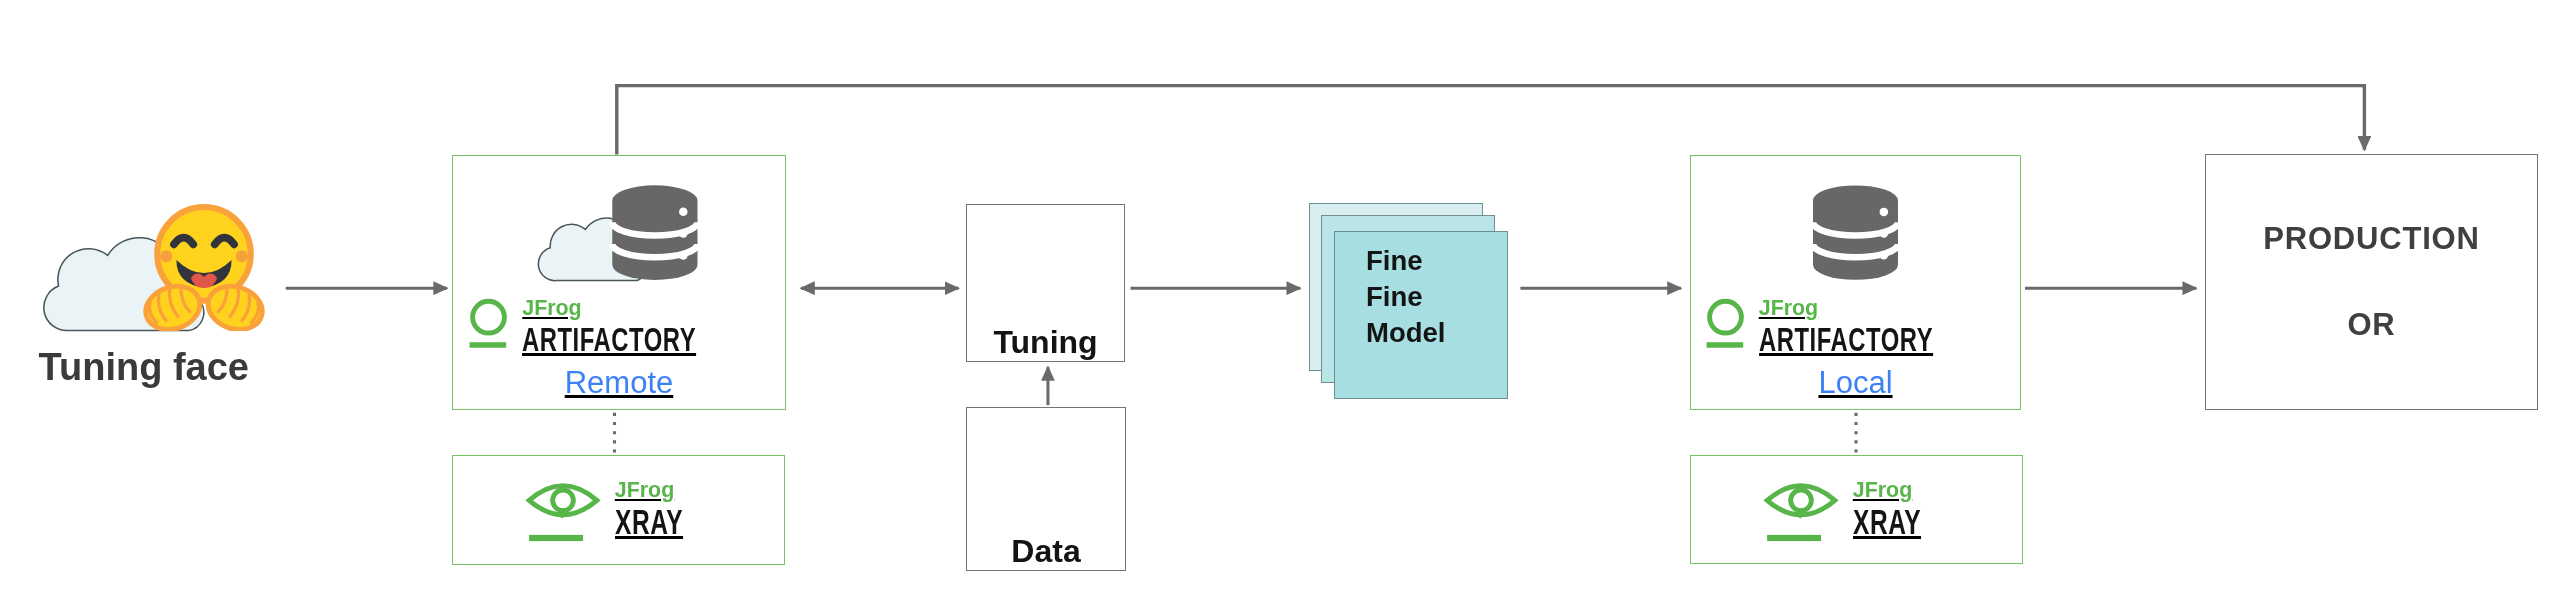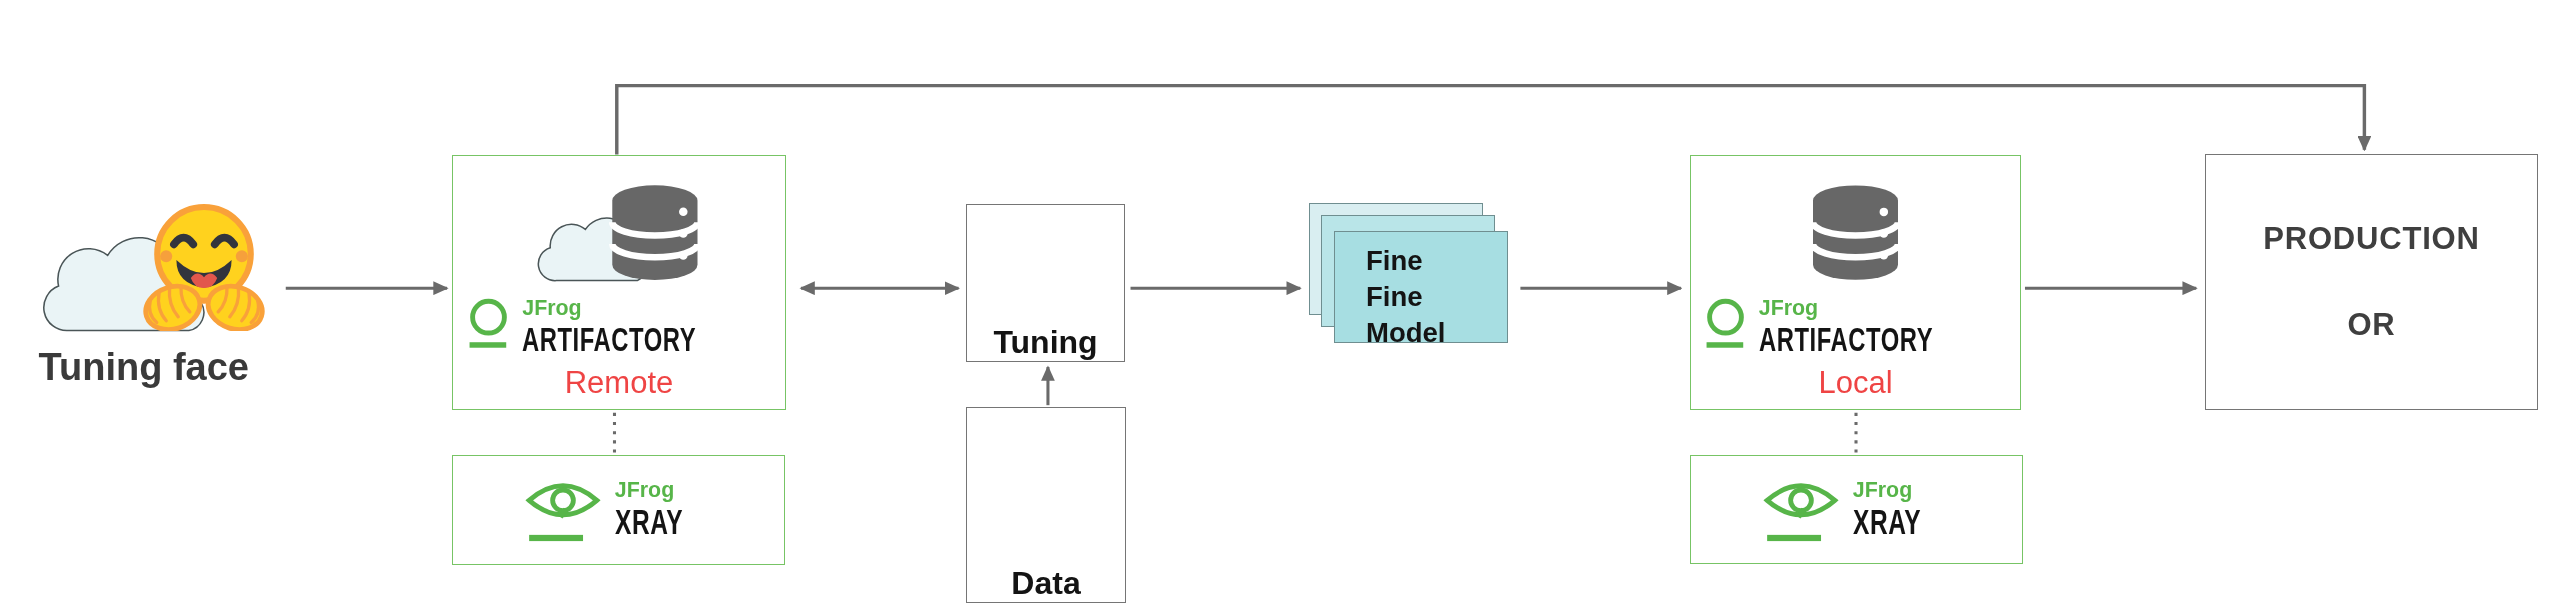--- a/index.html
+++ b/index.html
@@ -17,21 +17,21 @@
     font-family:"Liberation Sans","DejaVu Sans",sans-serif;
   }
   .canvas{position:absolute;left:0;top:0;width:2576px;height:607px;}
   svg.connectors{position:absolute;left:0;top:0;width:2576px;height:607px;z-index:1;}
   .connector{stroke:var(--line-gray);stroke-width:4;fill:none;}
   .connector.thick{stroke-width:4.5;}
   .connector.dotted{stroke-dasharray:4 8;stroke-width:4;}
   .arrowhead{fill:var(--line-gray);}
 
   .node{position:absolute;z-index:2;background:#ffffff;}
-  .box-green{border:1.5px solid var(--green-border);}
+  .box-green{border:1.5px solid var(--green-border);text-decoration:underline;}
   .box-gray{border:1.5px solid var(--box-border-gray);gap:36px;}
 
   
   .hf-node{position:absolute;z-index:2;background:transparent;}
   .hf-label{
     position:absolute;left:13.8px;top:346px;width:260px;text-align:center;
     font-size:38px;font-weight:700;color:#3a3a3a;letter-spacing:0px;z-index:3;
   }
   .hf-cloud{position:absolute;left:31px;top:217px;z-index:2;}
   .hf-emoji{position:absolute;left:138px;top:196px;z-index:3;}
@@ -41,33 +41,33 @@
   .art-icon{margin-top:23px;}
   .logo-row{display:flex;align-items:flex-start;margin-top:10.7px;}
   .logo-mark{flex:0 0 auto;}
   .logo-text{margin-left:12.2px;display:flex;flex-direction:column;align-items:flex-start;}
   .brand{font-size:21.4px;font-weight:700;color:var(--green-logo);line-height:1.1;}
   .product{
     font-size:34px;font-weight:800;color:var(--text-black);line-height:1.05;
     display:inline-block;transform:scaleX(0.70);transform-origin:left center;
     letter-spacing:0.8px;white-space:nowrap;margin-top:1.5px;
   }
-  .variant{margin-top:7.6px;font-size:31px;font-weight:400;color:#ef4444;}
+  .variant{margin-top:7.6px;font-size:31px;font-weight:400;color:#3b82f6;}
 
   .xray-box{display:flex;flex-direction:row;align-items:center;justify-content:center;gap:13.8px;}
   .xray-text{display:flex;flex-direction:column;align-items:flex-start;}
   .xray-text .product{font-size:35px;}
 
   
   .plain-box{display:flex;align-items:flex-end;justify-content:center;}
   .plain-label{font-size:32px;font-weight:700;color:var(--text-black);}
 
   
   .ftm{position:absolute;z-index:2;background:transparent;}
-  .card{position:absolute;width:174px;height:112px;border:1.5px solid var(--teal-border);}
+  .card{position:absolute;width:174px;height:168px;border:1.5px solid var(--teal-border);}
   .card.back{left:0;top:0;background:var(--teal-back);}
   .card.mid{left:12.2px;top:12.2px;background:var(--teal-mid);}
   .card.front{left:25px;top:28px;background:var(--teal-front);padding:10.7px 0 0 31px;}
   .ftm-line{font-size:27.5px;font-weight:700;color:var(--text-black);line-height:1.32;}
 
   
   .production{display:flex;flex-direction:column;align-items:center;justify-content:center;}
   .prod-line{
     font-size:31px;font-weight:700;color:var(--text-dark);
     line-height:1.6;letter-spacing:0.8px;text-align:center;
@@ -180,21 +180,21 @@
     <div class="xray-text">
       <span class="brand">JFrog</span>
       <span class="product">XRAY</span>
     </div>
   </div>
 
   <div class="node box-gray plain-box" style="left:966px;top:204px;width:159px;height:158px;">
     <span class="plain-label">Tuning</span>
   </div>
 
-  <div class="node box-gray plain-box" style="left:966px;top:407px;width:160px;height:196px;">
+  <div class="node box-gray plain-box" style="left:966px;top:407px;width:160px;height:164px;">
     <span class="plain-label">Data</span>
   </div>
 
   <div class="ftm" style="left:1309px;top:203px;width:200px;height:160px;">
     <div class="card back"></div>
     <div class="card mid"></div>
     <div class="card front">
       <div class="ftm-line">Fine</div>
       <div class="ftm-line">Fine</div>
       <div class="ftm-line">Model</div>

